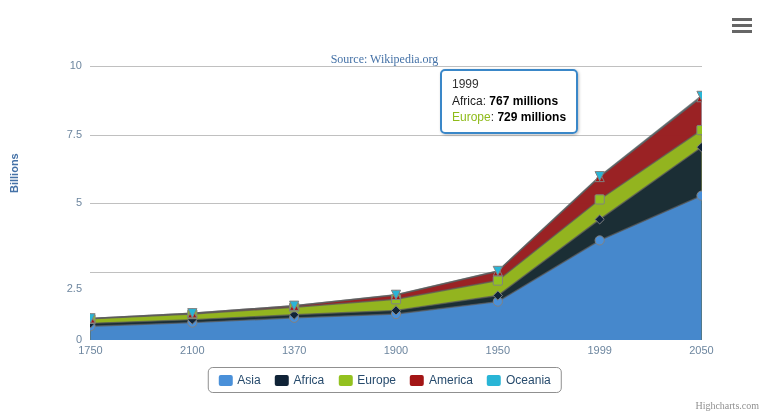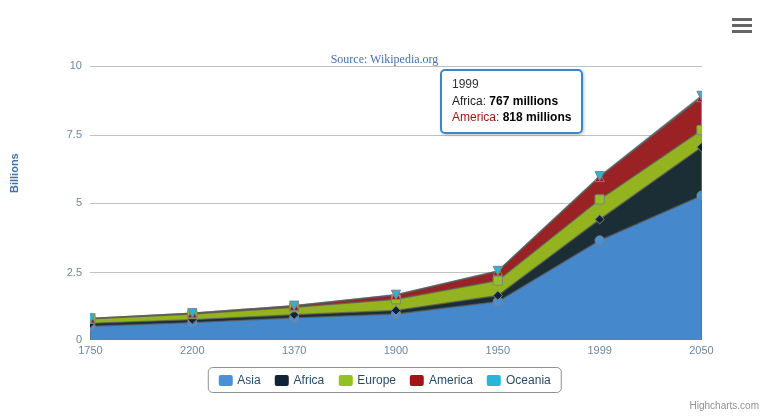--- a/index.html
+++ b/index.html
@@ -188,21 +188,21 @@
   .tooltip-series-name { }
   .tooltip-value { font-weight: bold; color: #000000; }
 
   
   #credits {
     position: absolute;
     right: 10px;
     bottom: 5px;
     font-size: 10px;
     color: #909090;
-    font-family: Liberation Sans, sans-serif;
+    font-family: Liberation Serif, serif;
     cursor: pointer;
   }
 </style>
 </head>
 <body>
 
 <div id="chart-root">
 
   <div id="chart-subtitle">Source: Wikipedia.org</div>
 
@@ -272,28 +272,28 @@
           <polygon points="306,233.39000000000001 310.6,224.19000000000003 301.4,224.19000000000003" fill="#29b5d6" stroke="#818181" stroke-width="1"></polygon>
           <polygon points="407.8333333333333,209.4972 412.43333333333334,200.2972 403.2333333333333,200.2972" fill="#29b5d6" stroke="#818181" stroke-width="1"></polygon>
           <polygon points="509.6666666666667,114.80279999999999 514.2666666666667,105.6028 505.06666666666666,105.6028" fill="#29b5d6" stroke="#818181" stroke-width="1"></polygon>
           <polygon points="611.5,34.493400000000015 616.1,25.293400000000013 606.9,25.293400000000013" fill="#29b5d6" stroke="#818181" stroke-width="1"></polygon>
         </g>
     </svg>
   </div>
 
   <div id="y-labels">
       <div class="y-tick-label" style="top: 334px;">0</div>
-      <div class="y-tick-label" style="top: 267px;">2.5</div>
+      <div class="y-tick-label" style="top: 283px;">2.5</div>
       <div class="y-tick-label" style="top: 197px;">5</div>
       <div class="y-tick-label" style="top: 128.5px;">7.5</div>
       <div class="y-tick-label" style="top: 60px;">10</div>
     </div>
   <div id="x-labels">
       <div class="x-tick-label" style="left: 90.5px;">1750</div>
-      <div class="x-tick-label" style="left: 192.333px;">2200</div>
+      <div class="x-tick-label" style="left: 192.333px;">2100</div>
       <div class="x-tick-label" style="left: 294.167px;">1370</div>
       <div class="x-tick-label" style="left: 396px;">1900</div>
       <div class="x-tick-label" style="left: 497.833px;">1950</div>
       <div class="x-tick-label" style="left: 599.667px;">1999</div>
       <div class="x-tick-label" style="left: 701.5px;">2050</div>
     </div>
 
   <div id="legend">
       <div class="legend-item">
         <span class="legend-swatch" style="background: rgb(74, 144, 217);"></span>
@@ -314,18 +314,18 @@
       <div class="legend-item">
         <span class="legend-swatch" style="background: rgb(41, 181, 214);"></span>
         <span class="legend-label">Oceania</span>
       </div>
     </div>
 
   <div id="tooltip">
     <div id="tooltip-header">1999</div>
     <div id="tooltip-rows">
         <div class="tooltip-row"><span class="tooltip-series-name" style="color: rgb(27, 27, 27);">Africa</span><span>: </span><span class="tooltip-value">767 millions</span></div>
-        <div class="tooltip-row"><span class="tooltip-series-name" style="color: rgb(156, 17, 17);">America</span><span>: </span><span class="tooltip-value">818 millions</span></div>
+        <div class="tooltip-row"><span class="tooltip-series-name" style="color: rgb(143, 187, 26);">Europe</span><span>: </span><span class="tooltip-value">729 millions</span></div>
       </div>
   </div>
 
   <div id="credits">Highcharts.com</div>
 </div>
 
 </body></html>

